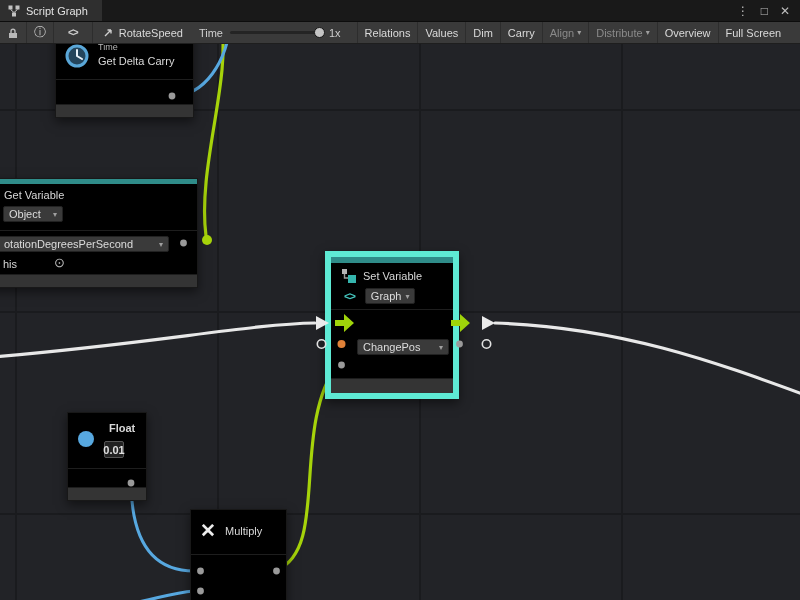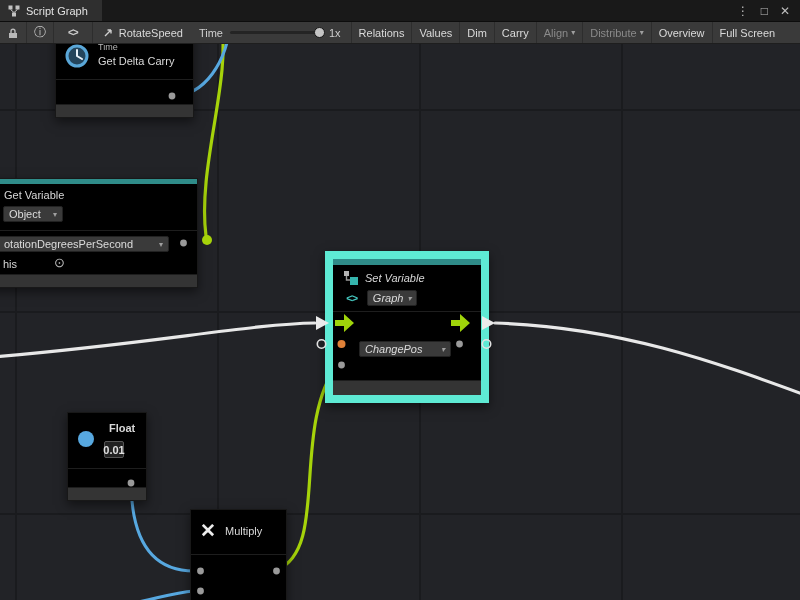--- a/index.html
+++ b/index.html
@@ -50,21 +50,21 @@
   }
   .tool-cell {
     height:100%; display:flex; align-items:center; justify-content:center;
     padding:0 7px; border-right:1px solid #2d2d2d;
   }
   .graph-ref { display:flex; align-items:center; gap:5px; padding:0 10px; color:#d9d9d9; }
   .zoom-wrap { display:flex; align-items:center; gap:7px; padding:0 6px; color:#cfcfcf; }
   .slider-track { position:relative; width:92px; height:3px; background:#242424; border-radius:2px; }
   .slider-knob { position:absolute; right:-3px; top:-4px; width:11px; height:11px;
     border-radius:50%; background:#c4c4c4; border:1px solid #171717; }
-  .tb-buttons { display:flex; align-items:center; height:100%; margin-left:4px; }
+  .tb-buttons { display:flex; align-items:center; height:100%; margin-left:10px; }
   .tb-btn {
     height:100%; display:flex; align-items:center; gap:3px; padding:0 7px;
     border-left:1px solid #2d2d2d; color:#dadada; white-space:nowrap; cursor:default;
   }
   .tb-btn.disabled { color:#8a8a8a; }
   .caret { font-size:8px; color:#9f9f9f; }
   .icon-glyph { font-size:12px; color:#c6c6c6; }
   .code-glyph { font-size:10px; font-weight:bold; letter-spacing:-1px; color:#cfcfcf; }
 
   
@@ -96,21 +96,21 @@
   
   #n-gv { left:-70px; top:178px; width:268px; height:110px; }
   .gv-title { position:absolute; left:73px; top:10px; }
   #gv-scope { position:absolute; left:72px; top:27px; width:60px; }
   #n-gv .divider { position:absolute; left:0; right:0; top:51px; }
   #gv-name { position:absolute; left:56px; top:57px; width:182px; padding-left:16px; }
   .gv-this { position:absolute; left:72px; top:79px; }
   .gv-target { position:absolute; left:123px; top:76px; font-size:13px; color:#bdbdbd; }
 
   
-  #n-sv { left:325px; top:251px; width:164px; border:8px solid #5eead4;font-style:italic; }
+  #n-sv { left:325px; top:251px; width:134px; border:6px solid #5eead4; }
   #n-sv .tealbar { height:6px; }
   .sv-head { padding:5px 8px 5px 10px; }
   .sv-row1 { display:flex; align-items:center; gap:6px; }
   .sv-row2 { display:flex; align-items:center; gap:10px; margin-top:4px; padding-left:3px; }
   .sv-code { color:#45c8c0; font-size:11px; font-weight:bold; letter-spacing:-1px; }
   #sv-name { margin-left:26px; width:92px; }
   .sv-flow { height:26px; }
   .sv-value { height:22px; display:flex; align-items:center; }
   .sv-extra { height:20px; }
   .sv-foot { height:15px; background:#343434; border-top:1px solid #1d1d1d; }

